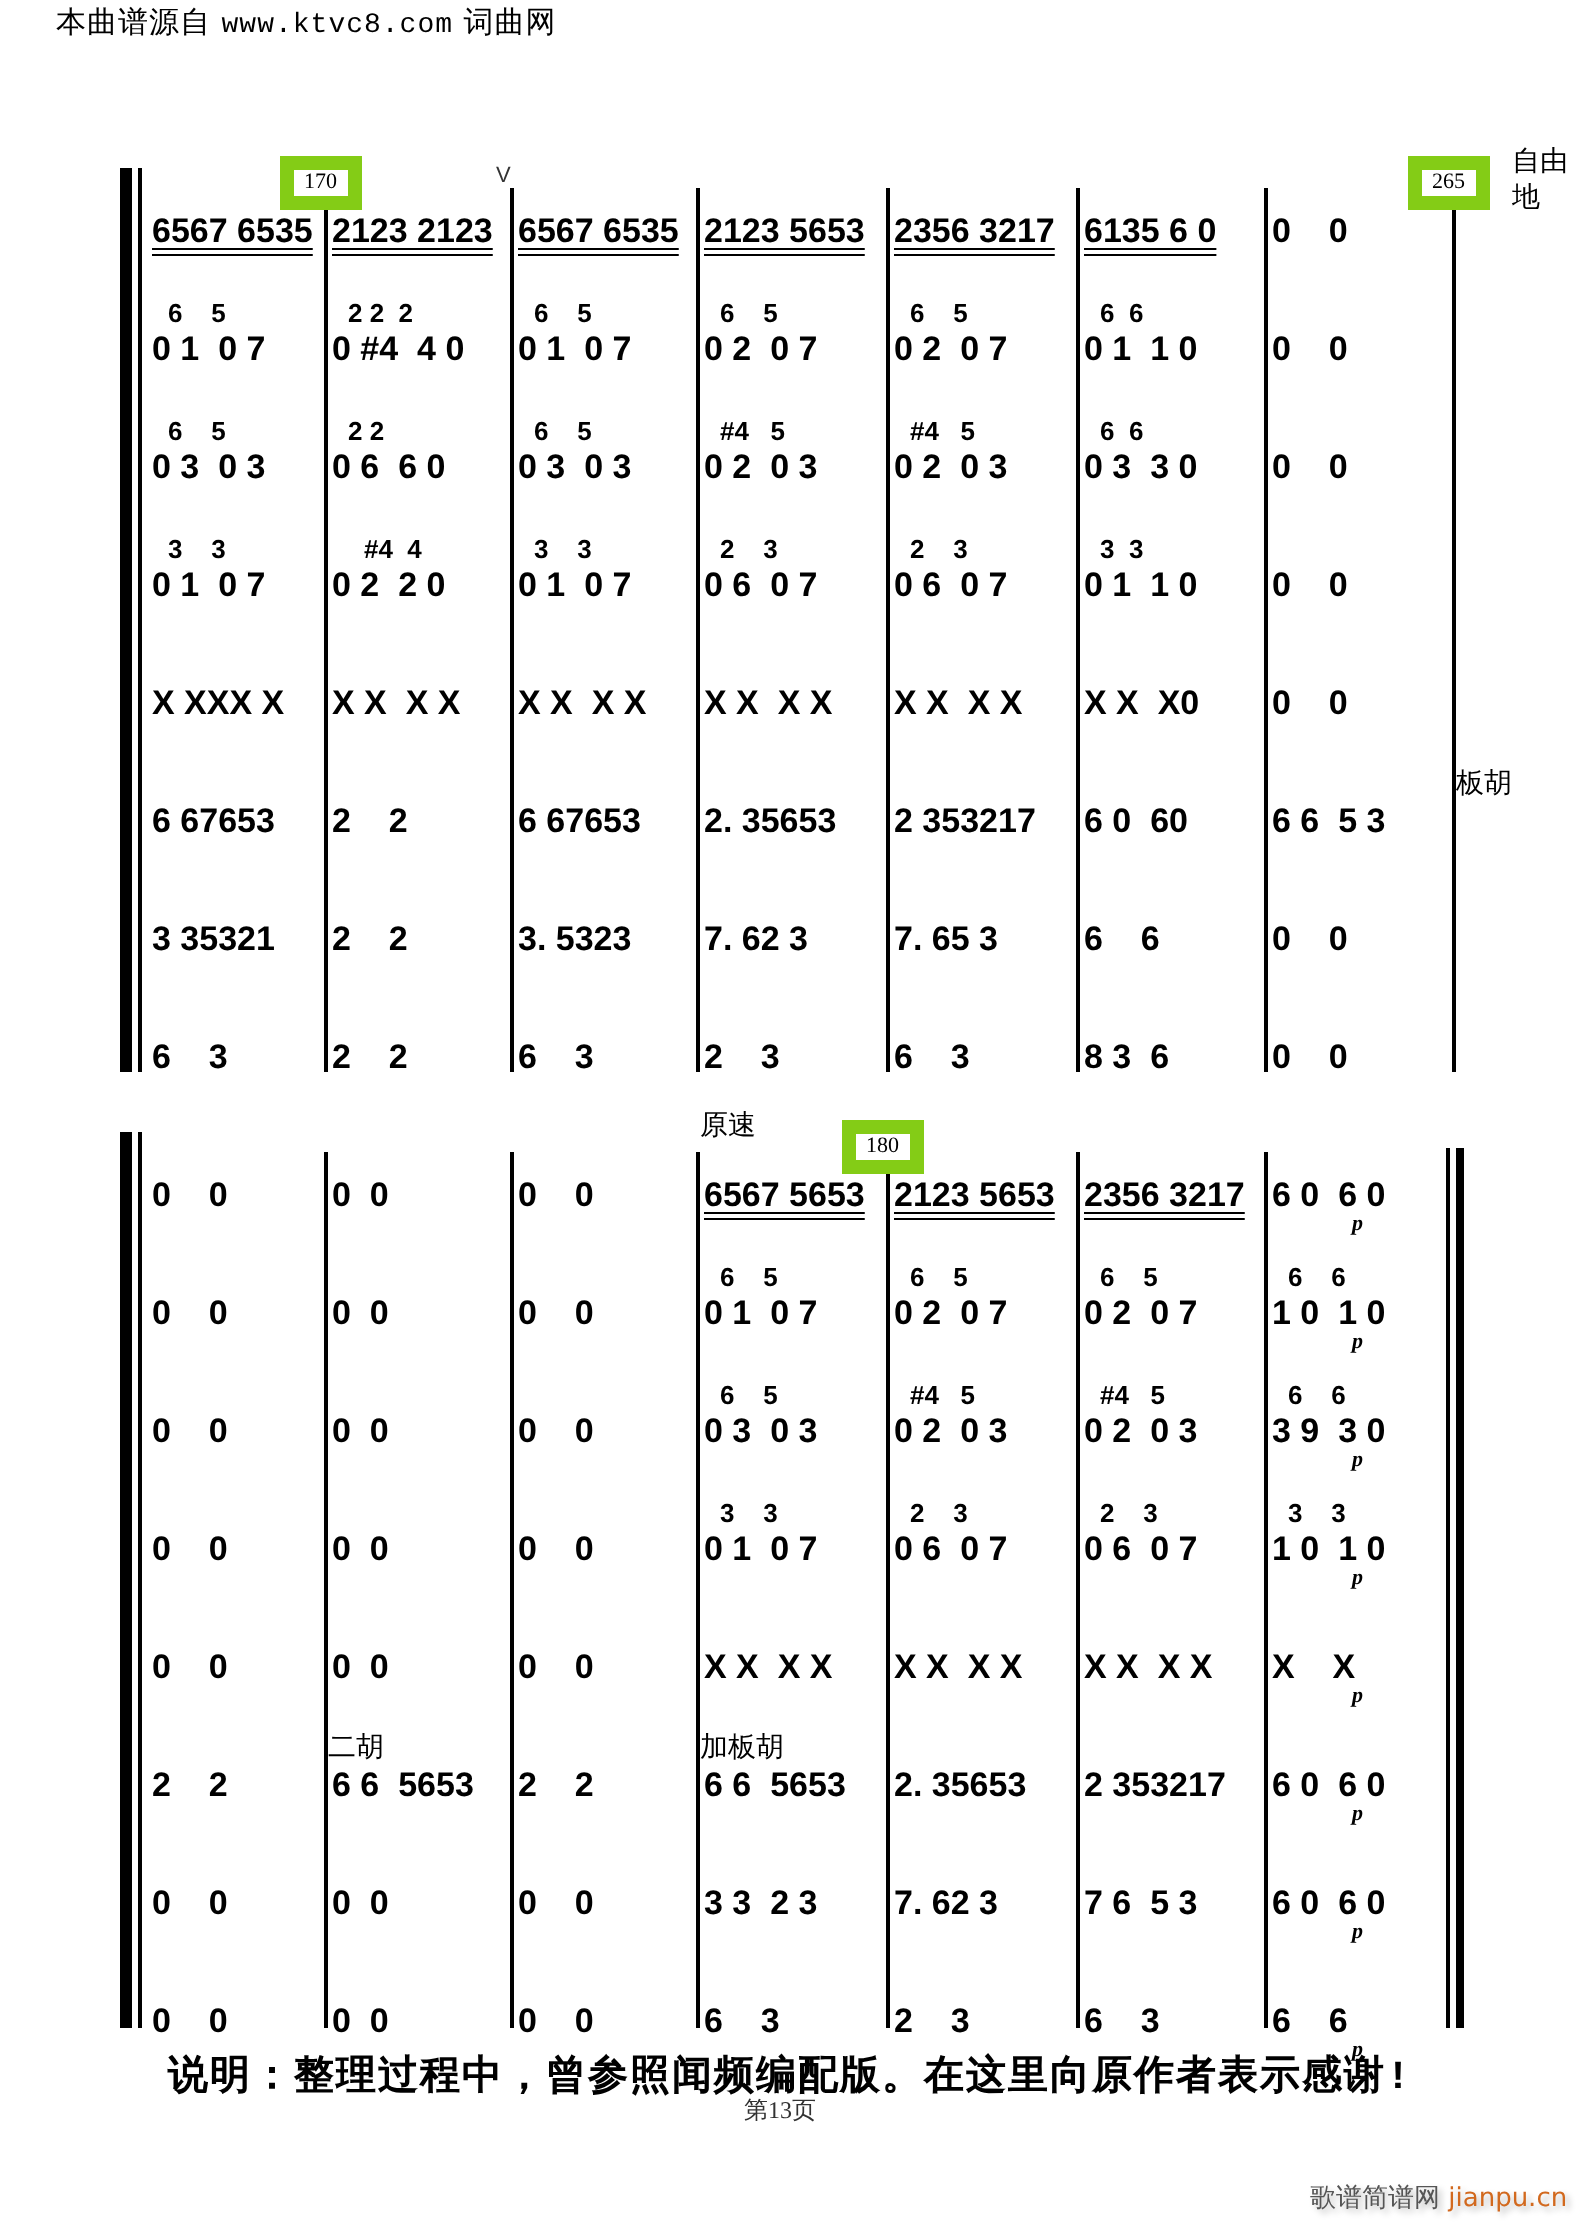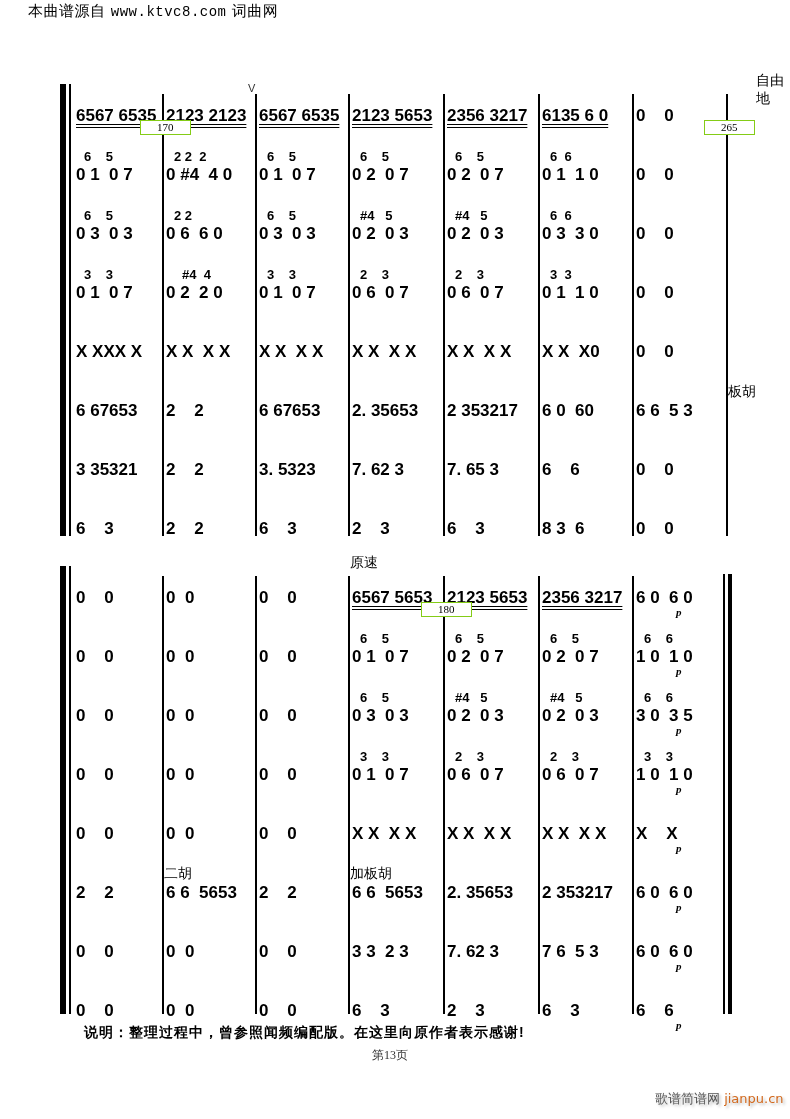--- a/index.html
+++ b/index.html
@@ -15,29 +15,29 @@
   .barline { position: absolute; width: 1.5px; background: #000; }
   .final-bar1 { position: absolute; width: 2px; background: #000; }
   .final-bar2 { position: absolute; width: 4px; background: #000; }
 
   .cell { position: absolute; font-weight: bold; font-size: 17px; white-space: pre;
           font-family: "Liberation Sans", "DejaVu Sans", sans-serif; }
   .cell .u1 { text-underline-offset: 3px; }
   .cell .u2 { text-decoration: underline double; text-underline-offset: 3px; }
   .chord { position: absolute; font-weight: bold; font-size: 13px; white-space: pre;
            font-family: Liberation Sans, sans-serif; }
-  .rehearsal { position: absolute; border: 1px solid #84cc16; font-size: 11px; padding: 0 16px;
-               font-family: "Liberation Serif", serif; line-height: 13px; background: #fff; margin-top: 42px; }
+  .rehearsal { position: absolute; border: 7px solid #84cc16; font-size: 11px; padding: 0 5px;
+               font-family: "Liberation Serif", serif; line-height: 13px; background: #fff; }
   .annot { position: absolute; font-size: 14px; font-family: "DejaVu Sans", sans-serif; }
   .mark { position: absolute; font-size: 11px; color: #333; }
   .dyn { position: absolute; font-size: 11px; font-style: italic; font-weight: bold;
          font-family: "Liberation Serif", serif; }
 
-  .note-text { position: absolute; left: 84px; top: 1024px; font-size: 14px; font-weight: bold;
-               letter-spacing: 1px; font-family: Liberation Sans, sans-serif; }
+  .note-text { position: absolute; left: 84px; top: 1024px; font-size: 20px; font-weight: bold;
+               letter-spacing: 1px; font-family: Liberation Mono, monospace; }
   .page-num { position: absolute; left: 372px; top: 1047px; font-size: 12px; color: #333;
               font-family: "Liberation Serif", serif; }
   .watermark { position: absolute; left: 655px; top: 1090px; font-size: 13px; color: #555;
                font-family: "DejaVu Serif", serif; text-shadow: 2px 2px 3px #bbb; }
   .watermark .site { color: #d2691e; font-family: "DejaVu Sans", sans-serif; }
 </style>
 </head>
 <body>
 
 <div class="source-line">
@@ -161,21 +161,21 @@
     <div class="cell" style="left: 292px; top: 81px;"><span class="u1">0 1  0 7</span></div>
     <div class="cell" style="left: 387px; top: 81px;"><span class="u1">0 2  0 7</span></div>
     <div class="cell" style="left: 482px; top: 81px;"><span class="u1">0 2  0 7</span></div>
     <div class="cell" style="left: 576px; top: 81px;"><span class="u1">1 0  1 0</span></div>
     <div class="cell" style="left: 16px; top: 140px;"><span class="">0    0</span></div>
     <div class="cell" style="left: 106px; top: 140px;"><span class="">0  0</span></div>
     <div class="cell" style="left: 199px; top: 140px;"><span class="">0    0</span></div>
     <div class="cell" style="left: 292px; top: 140px;"><span class="u1">0 3  0 3</span></div>
     <div class="cell" style="left: 387px; top: 140px;"><span class="u1">0 2  0 3</span></div>
     <div class="cell" style="left: 482px; top: 140px;"><span class="u1">0 2  0 3</span></div>
-    <div class="cell" style="left: 576px; top: 140px;"><span class="u1">3 0  3 5</span></div>
+    <div class="cell" style="left: 576px; top: 140px;"><span class="u1">3 9  3 0</span></div>
     <div class="cell" style="left: 16px; top: 199px;"><span class="">0    0</span></div>
     <div class="cell" style="left: 106px; top: 199px;"><span class="">0  0</span></div>
     <div class="cell" style="left: 199px; top: 199px;"><span class="">0    0</span></div>
     <div class="cell" style="left: 292px; top: 199px;"><span class="u1">0 1  0 7</span></div>
     <div class="cell" style="left: 387px; top: 199px;"><span class="u1">0 6  0 7</span></div>
     <div class="cell" style="left: 482px; top: 199px;"><span class="u1">0 6  0 7</span></div>
     <div class="cell" style="left: 576px; top: 199px;"><span class="u1">1 0  1 0</span></div>
     <div class="cell" style="left: 16px; top: 258px;"><span class="">0    0</span></div>
     <div class="cell" style="left: 106px; top: 258px;"><span class="">0  0</span></div>
     <div class="cell" style="left: 199px; top: 258px;"><span class="">0    0</span></div>

